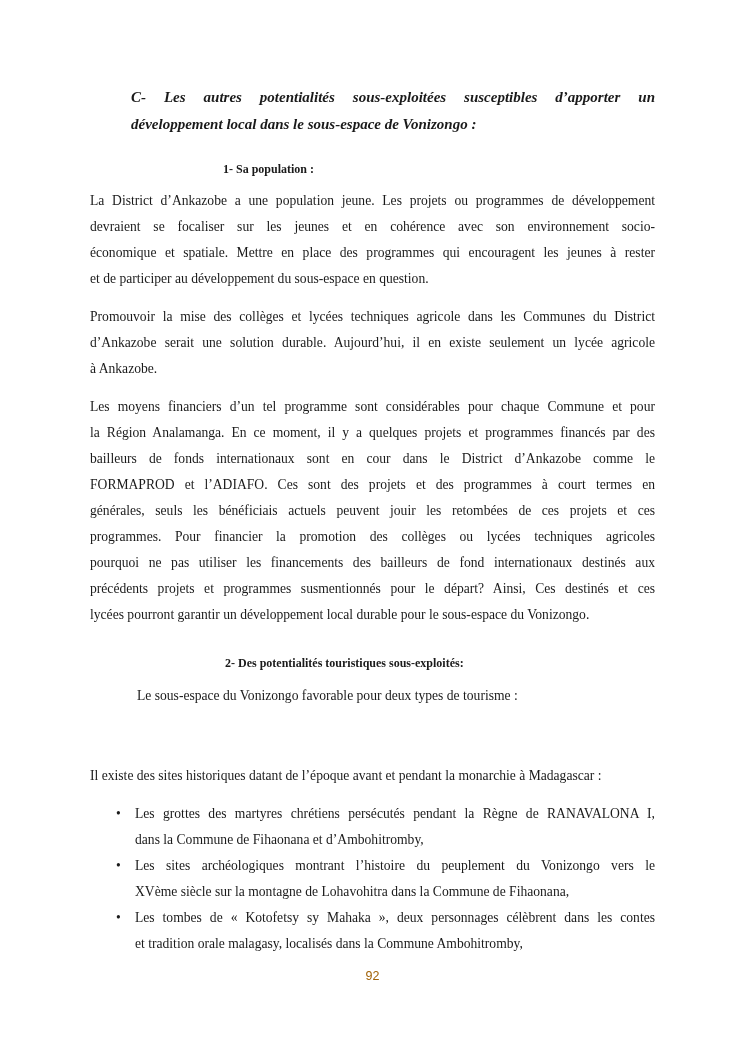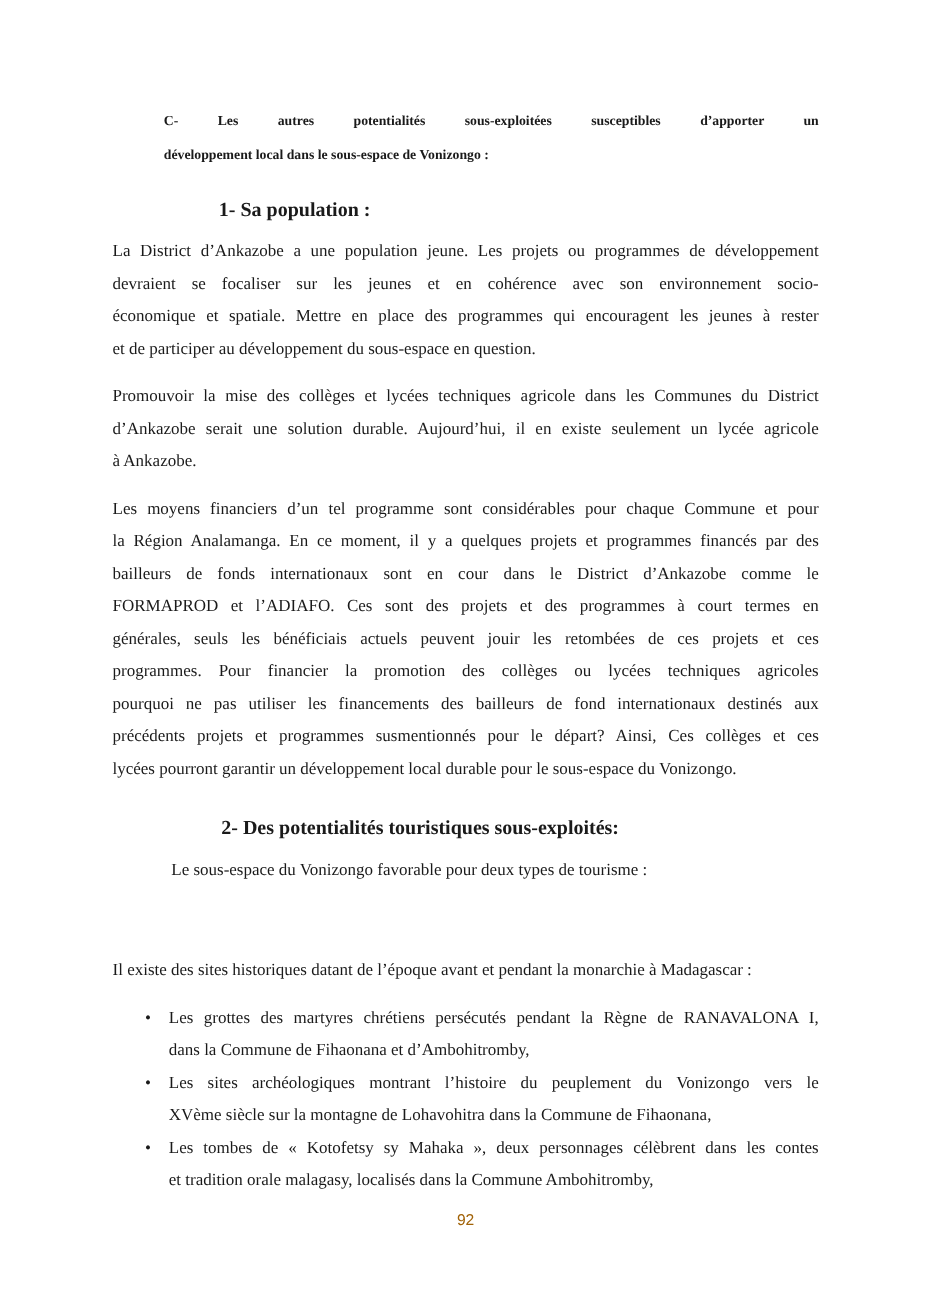--- a/index.html
+++ b/index.html
@@ -16,28 +16,30 @@
     color: #1a1a1a;
     overflow: hidden;
   }
   .block { position: absolute; }
 
   .main-heading {
     left: 131px;
     top: 84px;
     width: 524px;
     font-weight: bold;
-    font-size: 11px;
+    font-size: 15px;
     line-height: 27px;
+    font-style: italic;
   }
   .sub-heading {
     font-weight: bold;
-    font-size: 16px;
+    font-size: 12px;
     line-height: 26px;
     white-space: nowrap;
+    margin-left: 48px;
   }
   .heading-1 { left: 175px; top: 156px; }
   .heading-2 { left: 177px; top: 650px; }
   .heading-a { left: 222px; top: 732px; }
 
   .body-text {
     font-size: 13.6px;
     line-height: 26px;
   }
   .para { left: 90px; width: 565px; }
@@ -103,21 +105,21 @@
     </div>
 
   <div class="block body-text para para-3">
       <div class="line just">Les moyens financiers d’un tel programme sont considérables pour chaque Commune et pour</div>
       <div class="line just">la Région Analamanga. En ce moment, il y a quelques projets et programmes financés par des</div>
       <div class="line just">bailleurs de fonds internationaux sont en cour dans le District d’Ankazobe comme le</div>
       <div class="line just">FORMAPROD et l’ADIAFO. Ces sont des projets et des programmes à court termes en</div>
       <div class="line just">générales, seuls les bénéficiais actuels peuvent jouir les retombées de ces projets et ces</div>
       <div class="line just">programmes. Pour financier la promotion des collèges ou lycées techniques agricoles</div>
       <div class="line just">pourquoi ne pas utiliser les financements des bailleurs de fond internationaux destinés aux</div>
-      <div class="line just">précédents projets et programmes susmentionnés pour le départ? Ainsi, Ces collèges et ces</div>
+      <div class="line just">précédents projets et programmes susmentionnés pour le départ? Ainsi, Ces destinés et ces</div>
       <div class="line">lycées pourront garantir un développement local durable pour le sous-espace du Vonizongo.</div>
     </div>
 
   <div class="block sub-heading heading-2">2- Des potentialités touristiques sous-exploités:</div>
 
   <div class="block body-text para para-tourism-intro">Le sous-espace du Vonizongo favorable pour deux types de tourisme :</div>
 
 
   <div class="block body-text para para-sites-intro">Il existe des sites historiques datant de l’époque avant et pendant la monarchie à Madagascar :</div>
 

